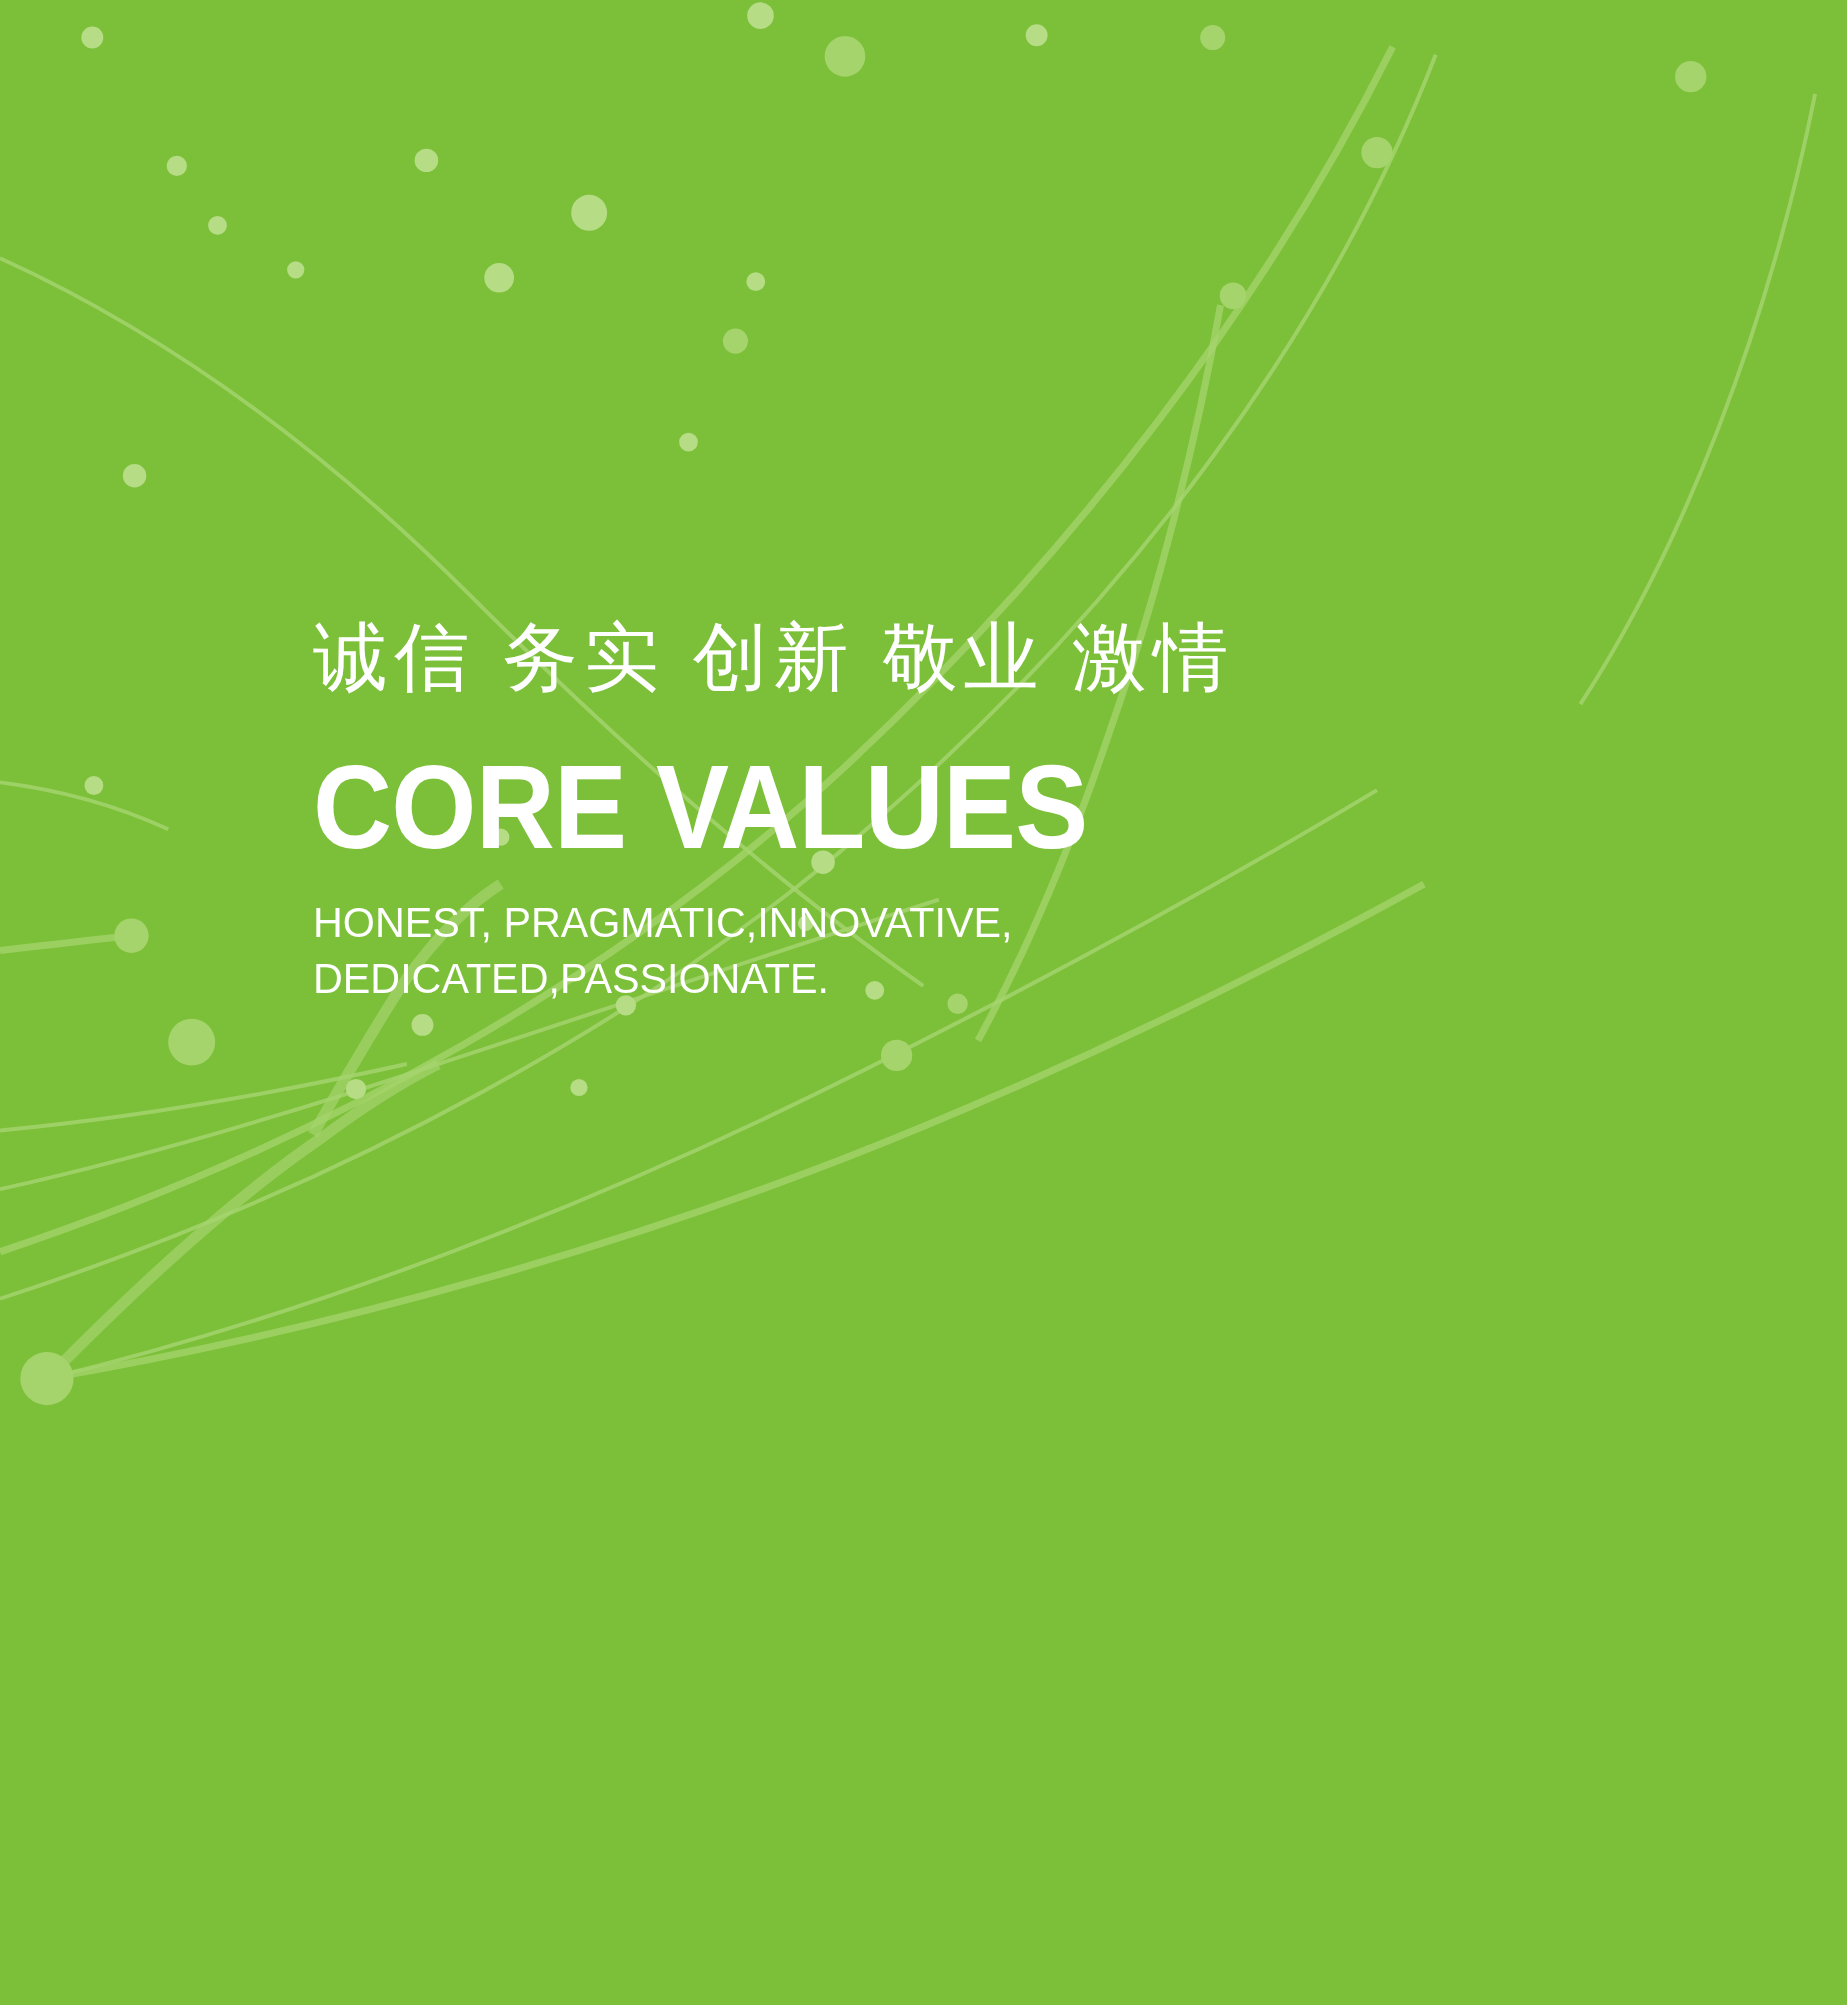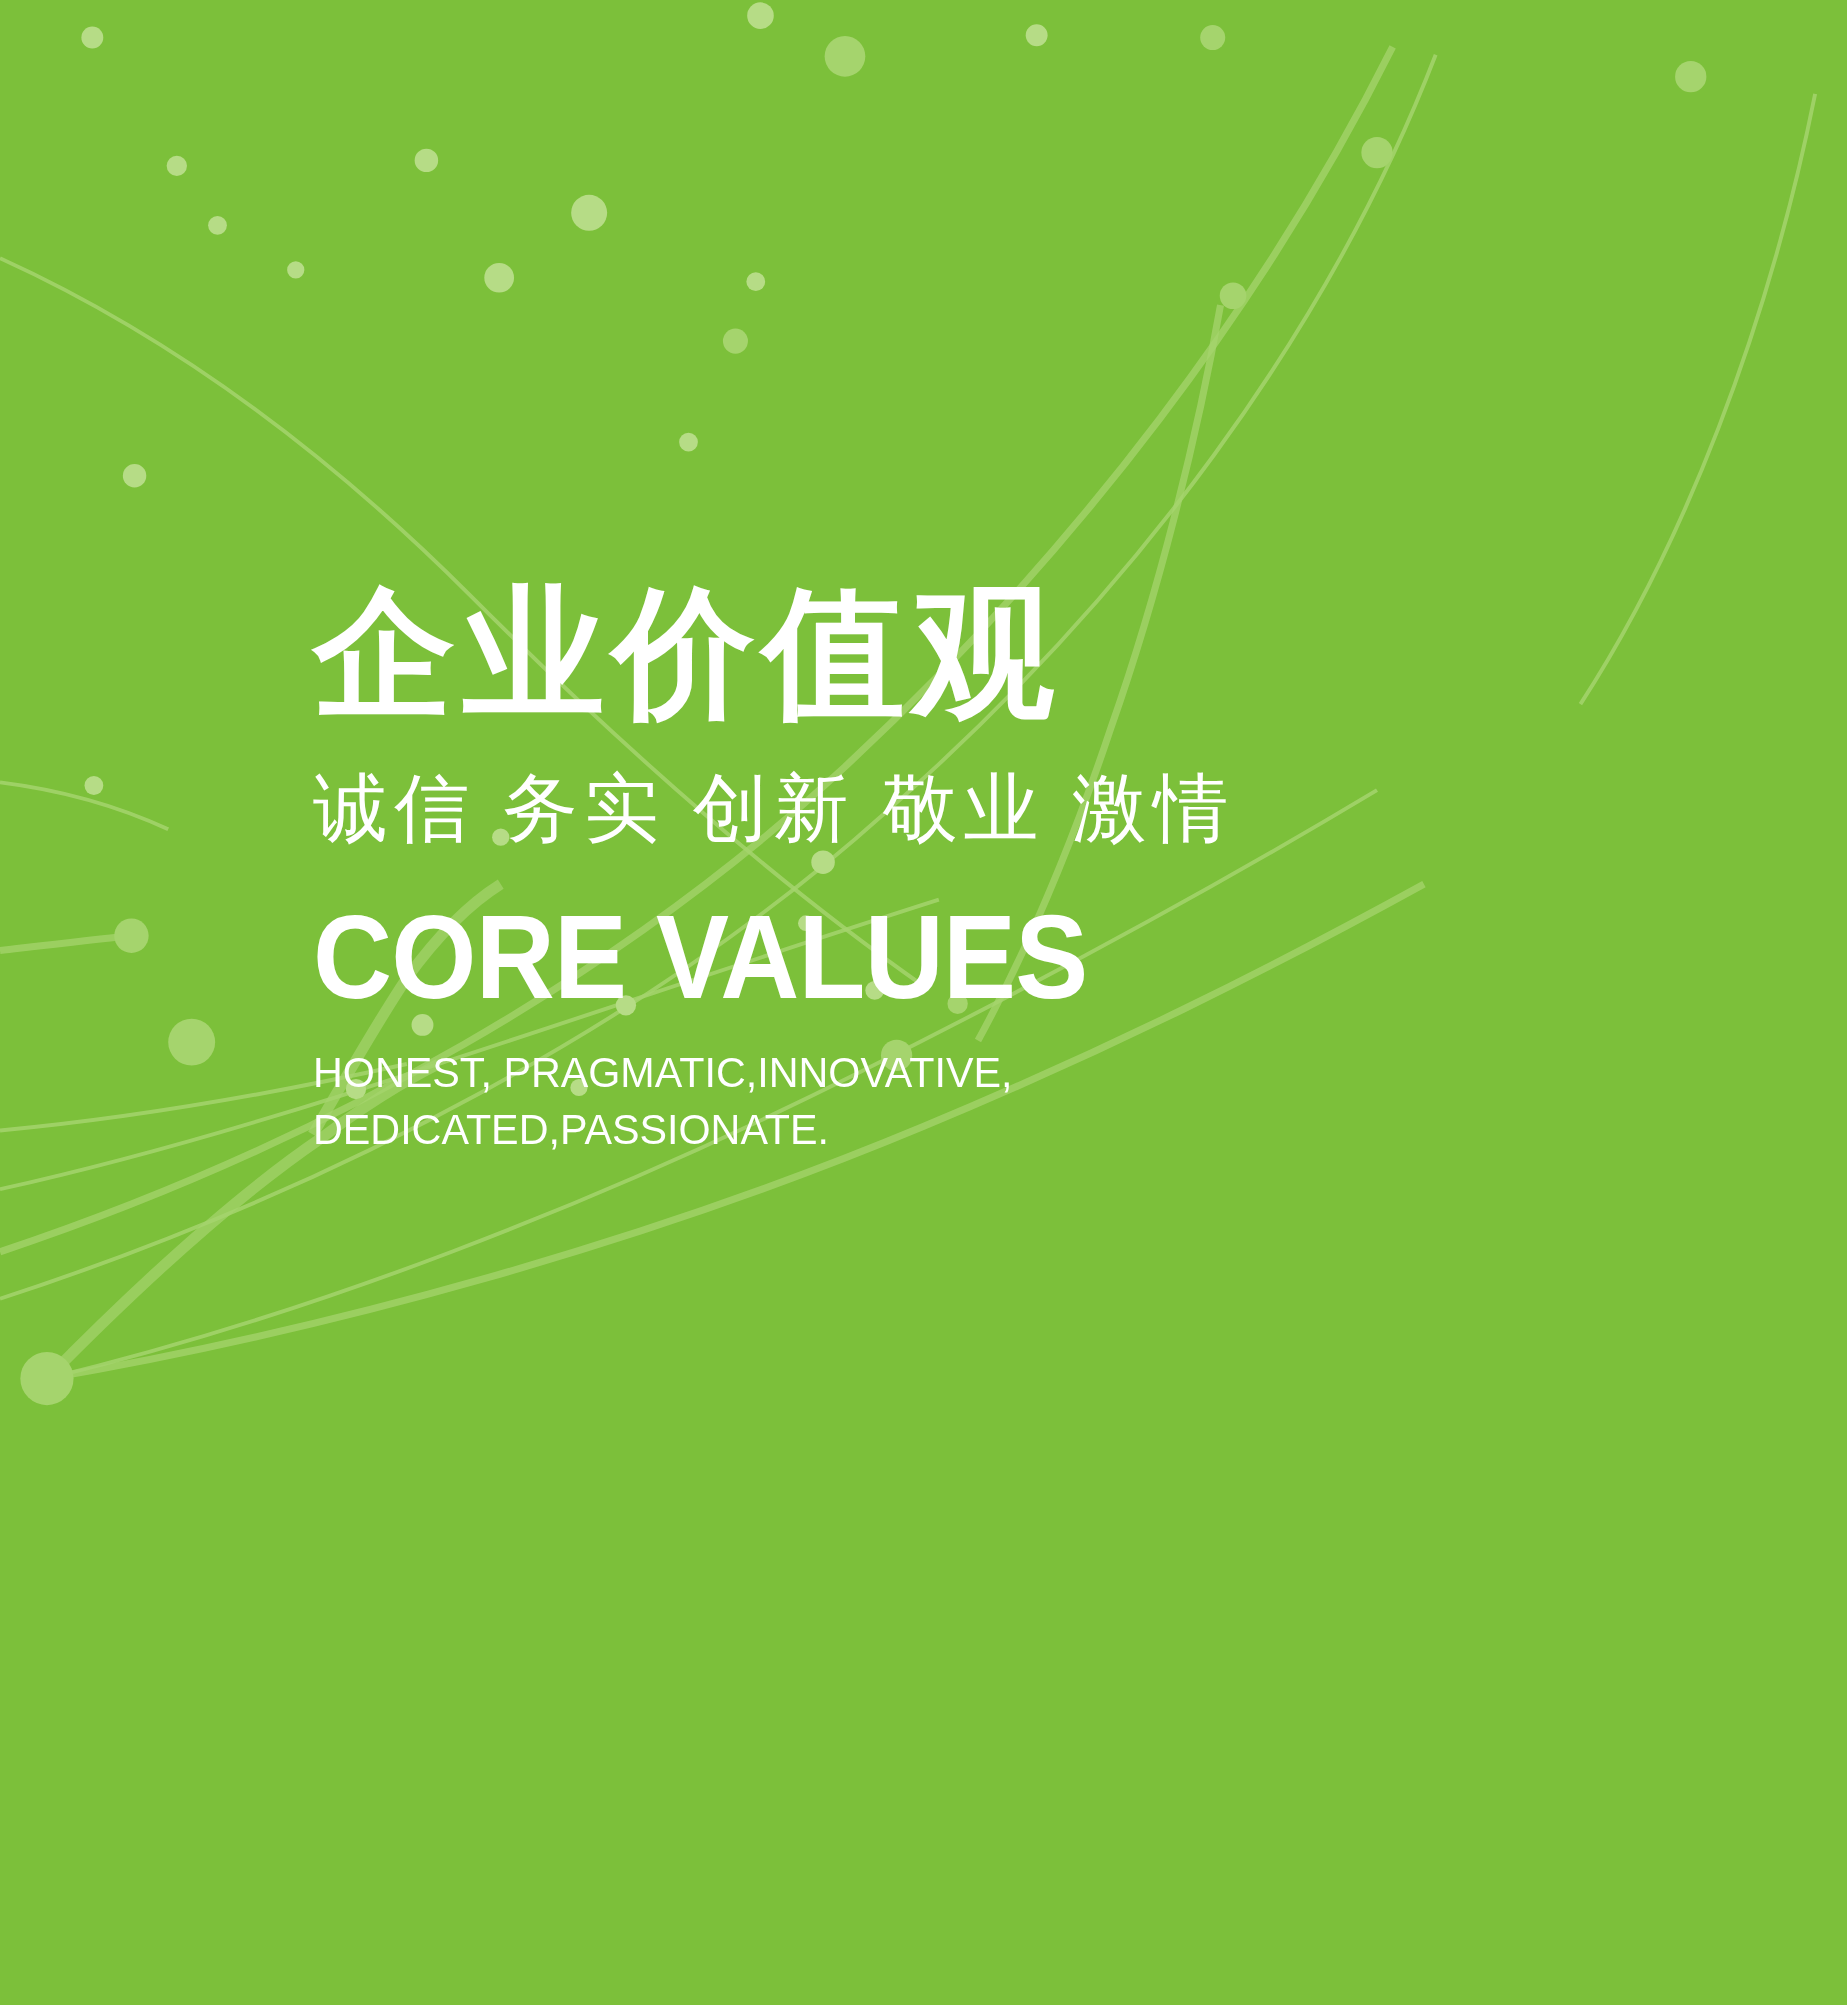--- a/index.html
+++ b/index.html
@@ -146,21 +146,20 @@
     <circle class="nd-s" cx="1118" cy="1266" r="12"></circle>
     <circle class="nd-s" cx="540" cy="1310" r="14"></circle>
     <circle class="nd-s" cx="640" cy="1070" r="11"></circle>
     <circle class="nd-s" cx="455" cy="1392" r="13"></circle>
     <circle class="nd-s" cx="1030" cy="1180" r="10"></circle>
     <circle class="nd-s" cx="120" cy="1004" r="12"></circle>
   </svg>
 
   <div id="content" style="color: rgb(255, 255, 255);">
 
-    <h1 class="title-cn">企业价值观</h1>
 
     <p class="subtitle-cn">诚信  务实  创新  敬业  激情</p>
 
     <h2 class="title-en">CORE VALUES</h2>
 
     <p class="desc-en">
       <span class="desc-en-line">HONEST, PRAGMATIC,INNOVATIVE,</span>
       <span class="desc-en-line">DEDICATED,PASSIONATE.</span>
     </p>
 

